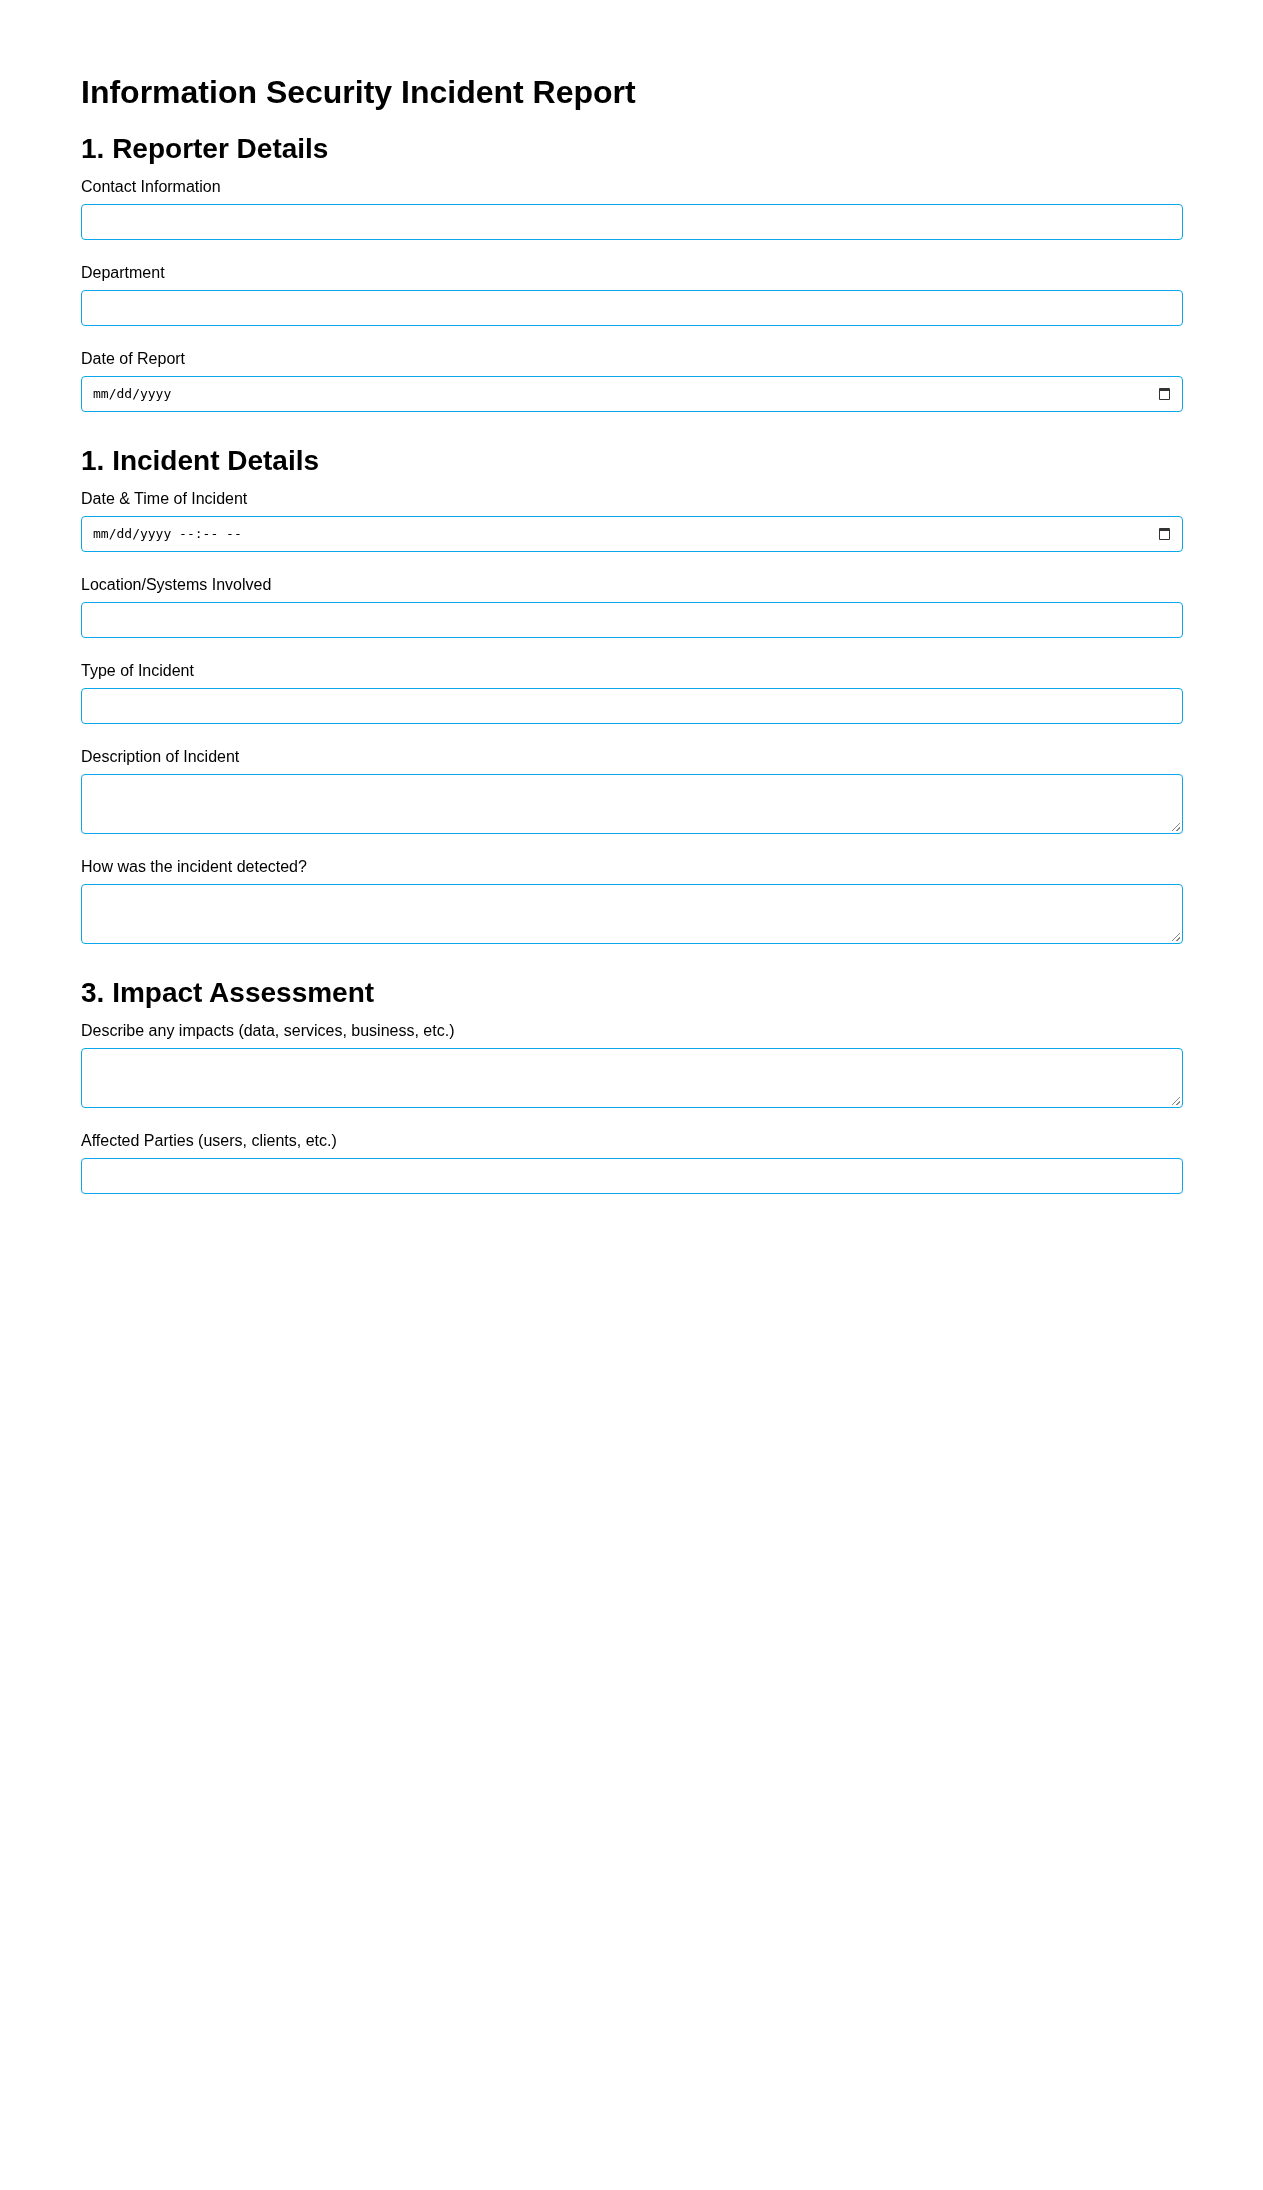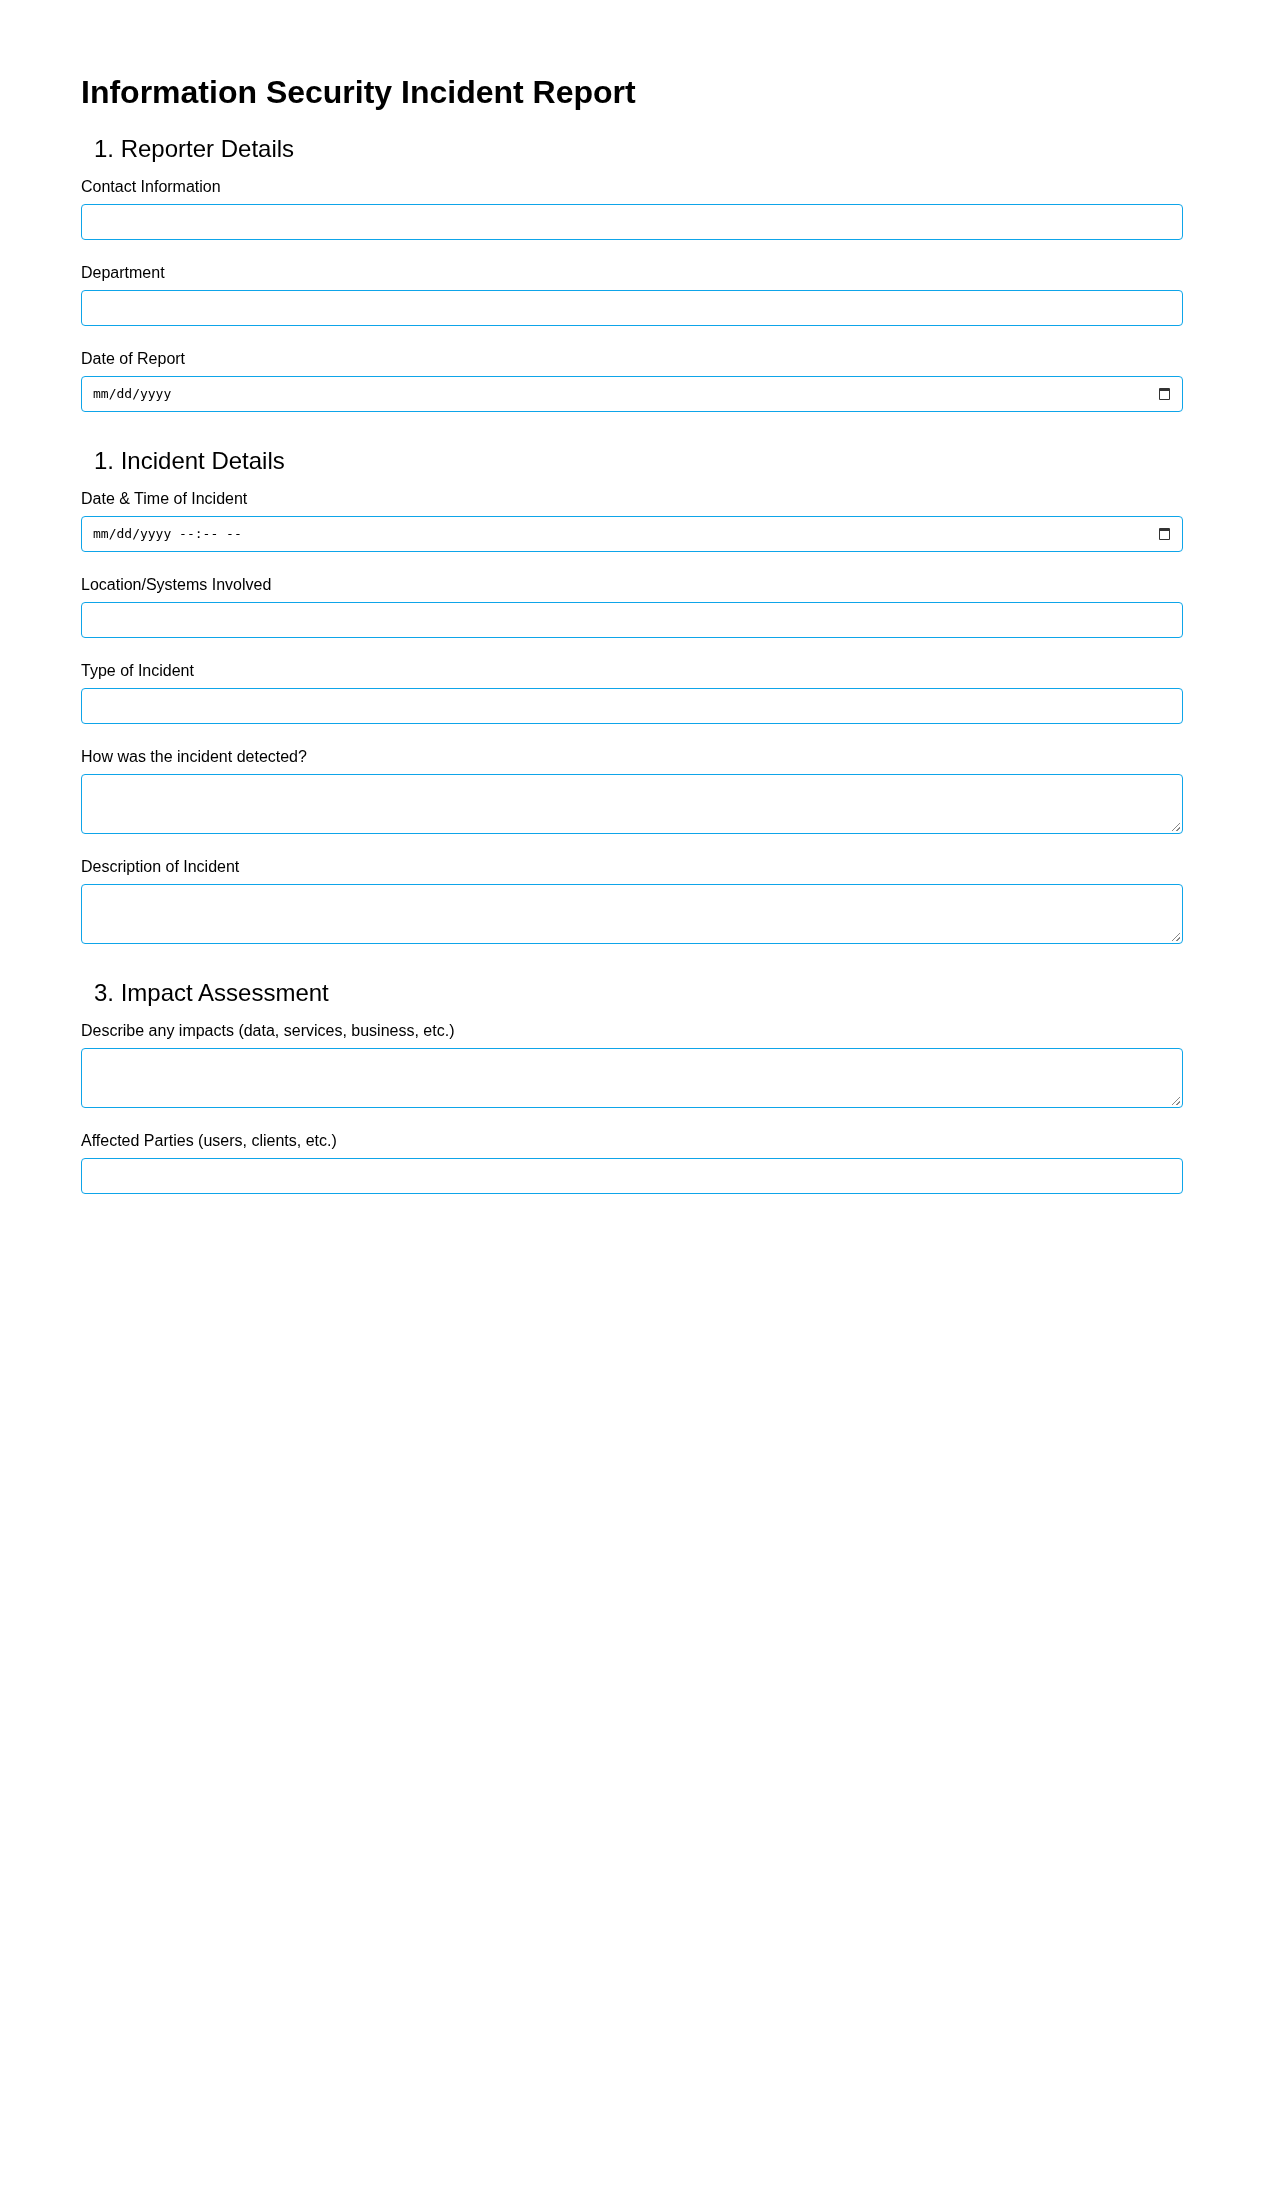--- a/index.html
+++ b/index.html
@@ -15,23 +15,23 @@
     padding: 72px 81px 8px 81px;
     width: 1263px;
   }
   h1 {
     font-size: 32px;
     font-weight: bold;
     margin: 0 0 22px 0;
     line-height: 40px;
   }
   h2 {
-    font-size: 24px;
-    font-weight: normal;
-    margin: 0 0 14px 13px;
+    font-size: 28px;
+    font-weight: bold;
+    margin: 0 0 14px 0;
     line-height: 30px;
   }
   .section { margin-bottom: 34px; }
   .field { margin-bottom: 24px; }
   .field:last-child { margin-bottom: 15px; }
   label {
     display: block;
     font-size: 16px;
     line-height: 18px;
     margin-bottom: 8px;
@@ -110,27 +110,27 @@
     </div>
     <div class="field">
       <label>Location/Systems Involved</label>
       <div class="input"></div>
     </div>
     <div class="field">
       <label>Type of Incident</label>
       <div class="input"></div>
     </div>
     <div class="field">
-      <label>How was the incident detected?</label>
+      <label>Description of Incident</label>
       <div class="input textarea">
         <span class="resize-icon"></span>
       </div>
     </div>
     <div class="field">
-      <label>Description of Incident</label>
+      <label>How was the incident detected?</label>
       <div class="input textarea">
         <span class="resize-icon"></span>
       </div>
     </div>
   </div>
 
   <div class="section">
     <h2>3. Impact Assessment</h2>
     <div class="field">
       <label>Describe any impacts (data, services, business, etc.)</label>

